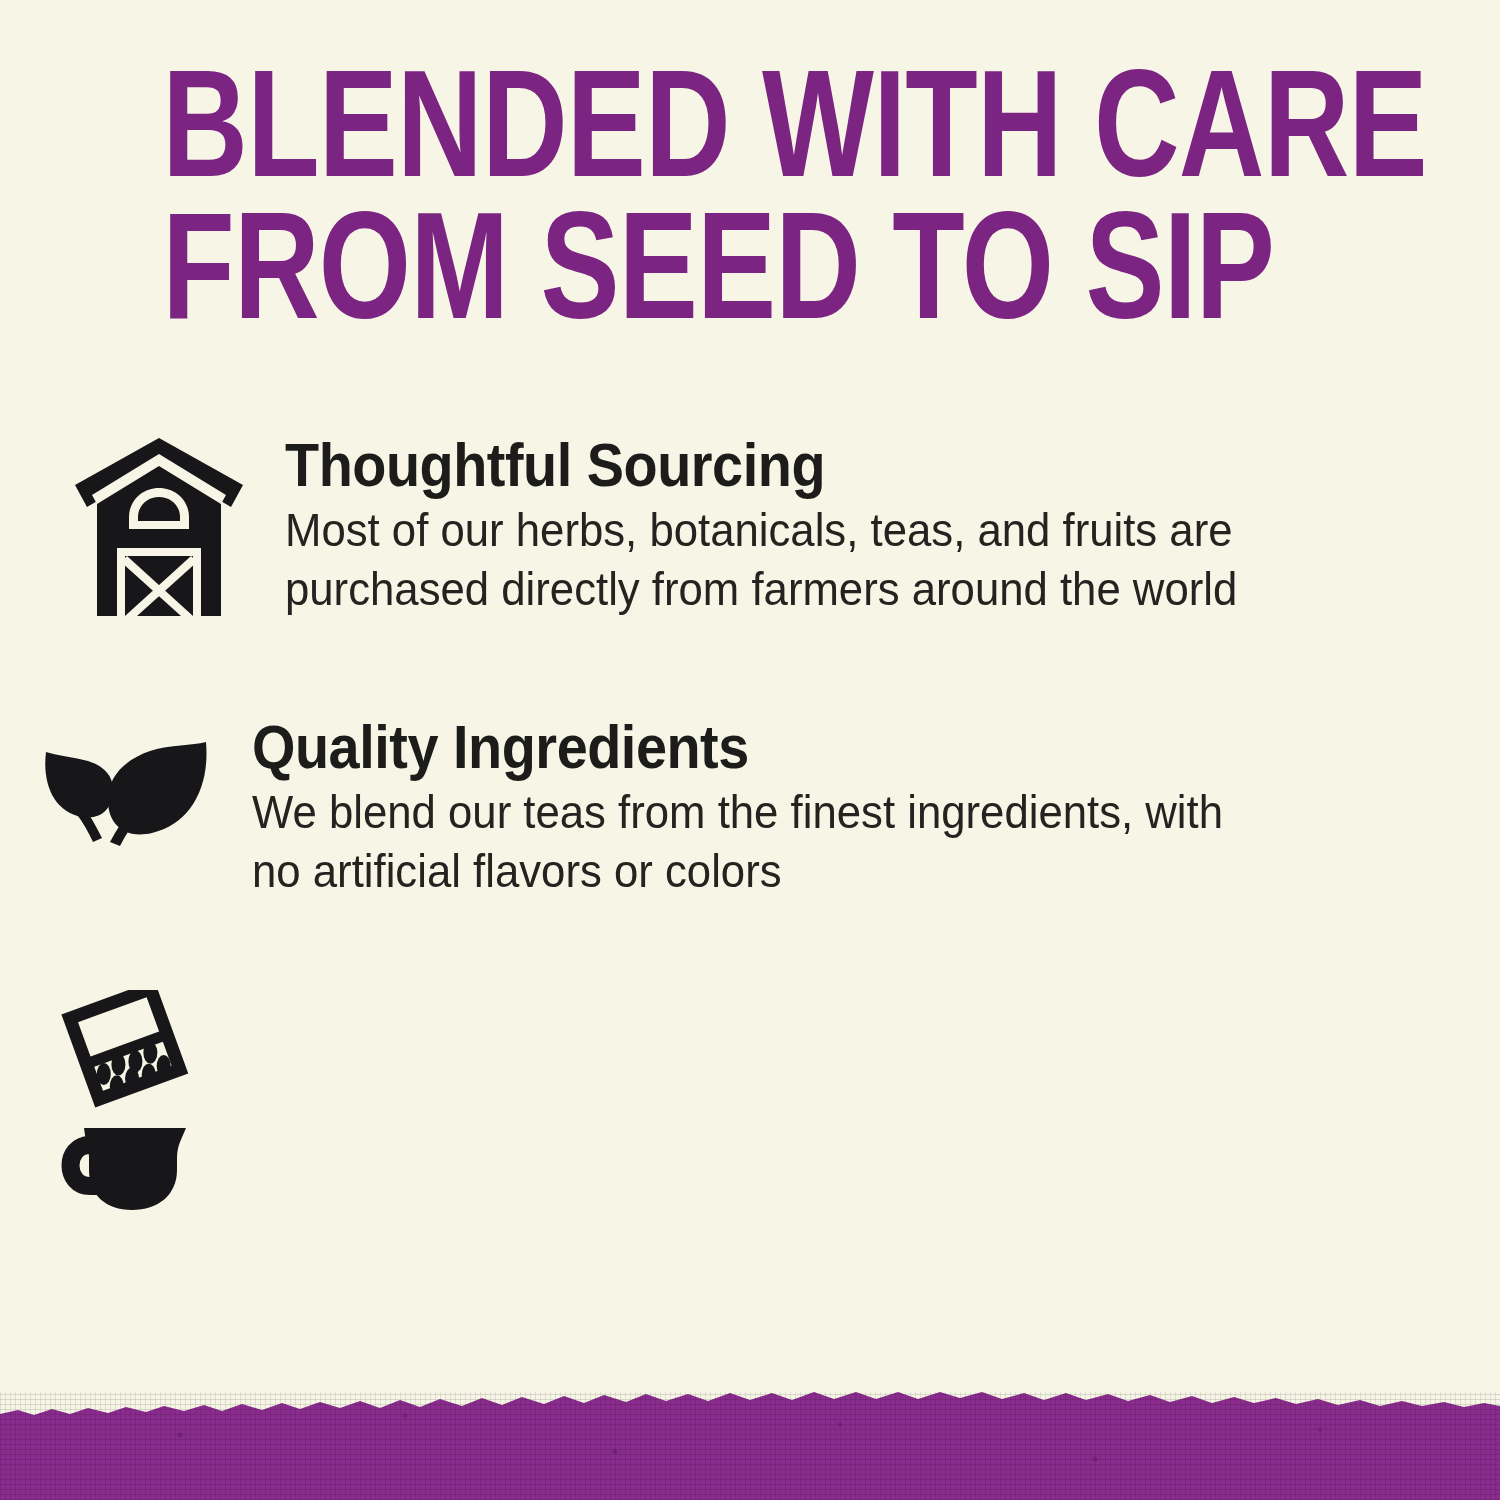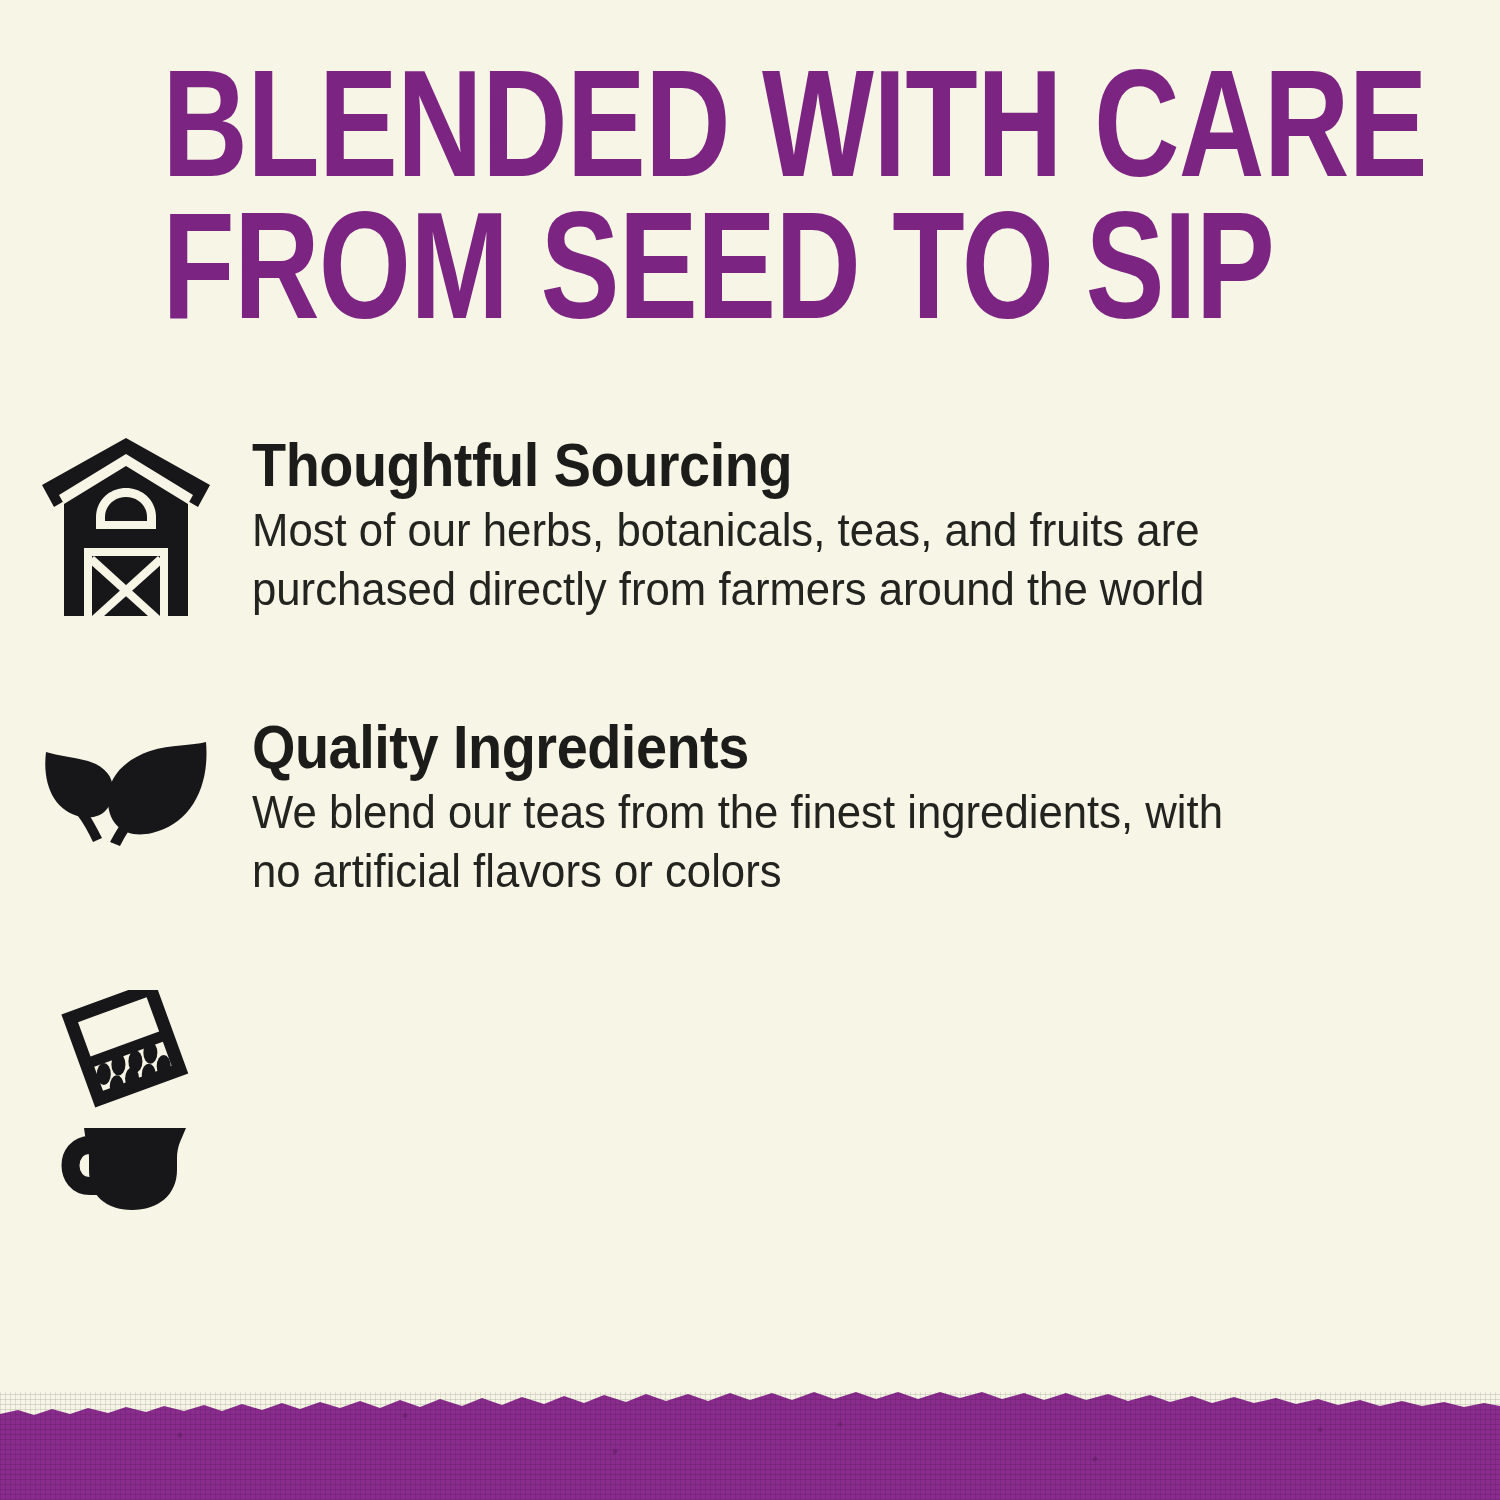--- a/index.html
+++ b/index.html
@@ -97,21 +97,21 @@
     line-height: 59px;
     color: #232320;
     letter-spacing: 0px;
     transform: scaleX(0.93);
     transform-origin: left top;
     margin-top: 2px;
     max-width: 1120px;
   }
 
   
-  #feature-0 { margin-bottom: 96px; }
+  #feature-0 { margin-bottom: 96px; padding-left: 33px; }
   #feature-1 { margin-bottom: 88px; }
 
   #feature-0 .feature-text { max-width: 1045px; }
   #feature-1 .feature-text { max-width: 1110px; }
   #feature-2 .feature-text { max-width: 1105px; }
 
   #feature-1 .feature-icon-wrap { padding-top: 24px; }
   #feature-2 .feature-icon-wrap { padding-top: 2px; }
 
   .icon-svg { display: block; }

